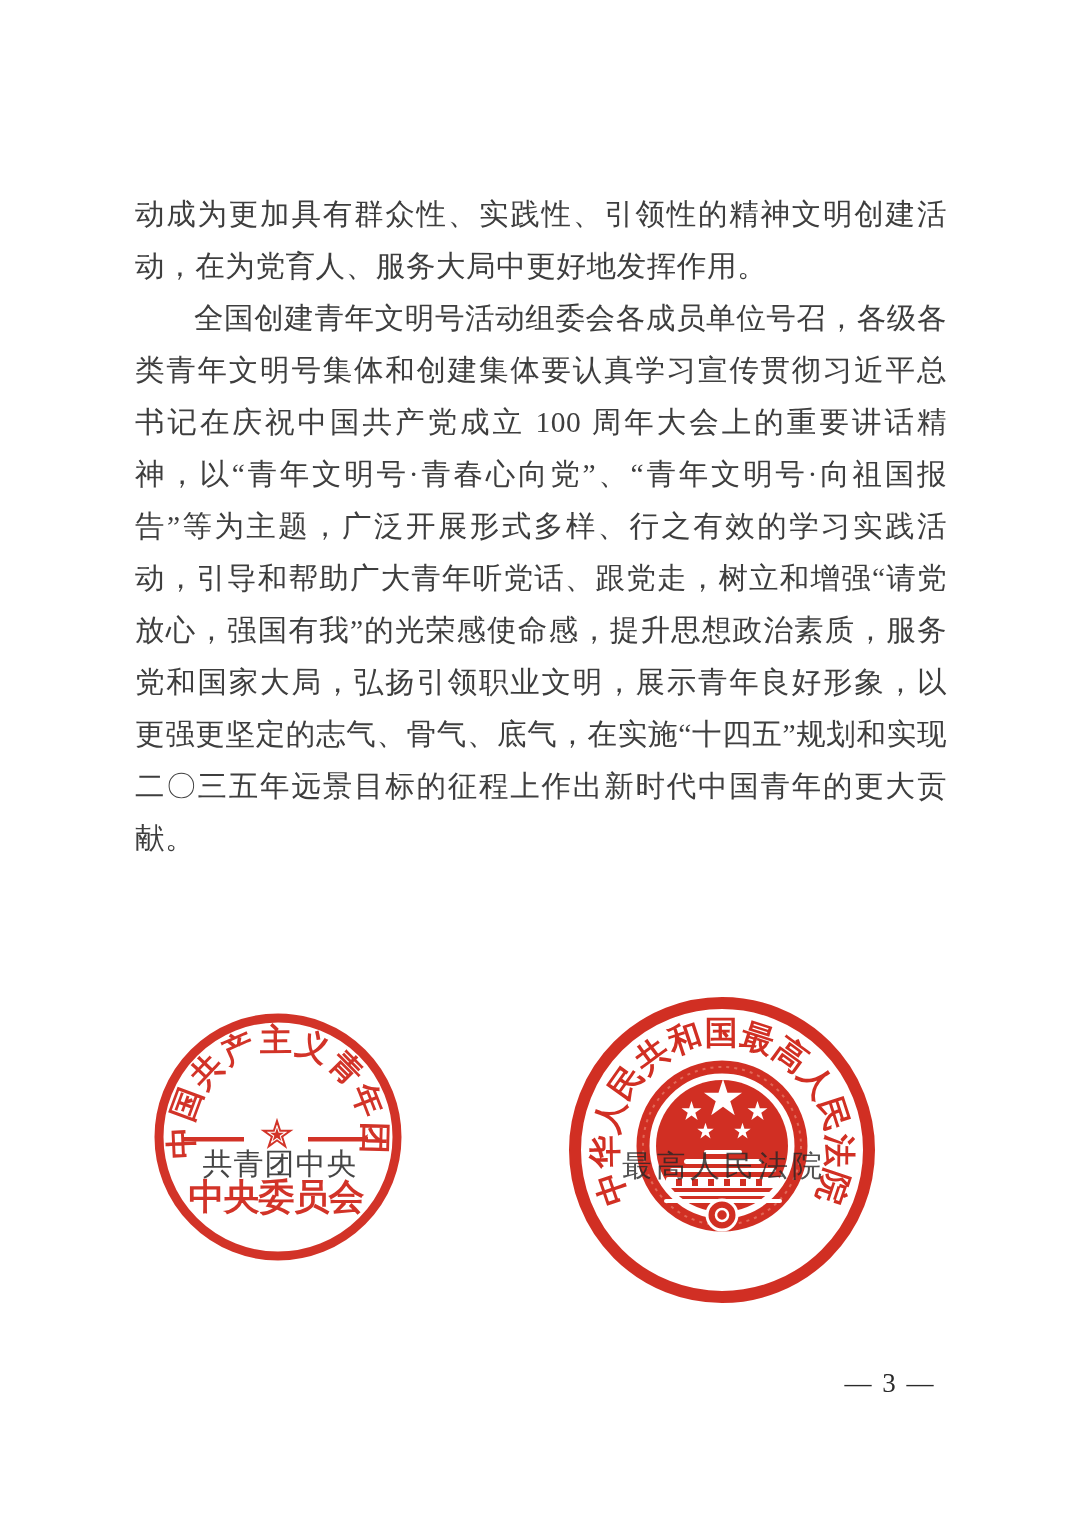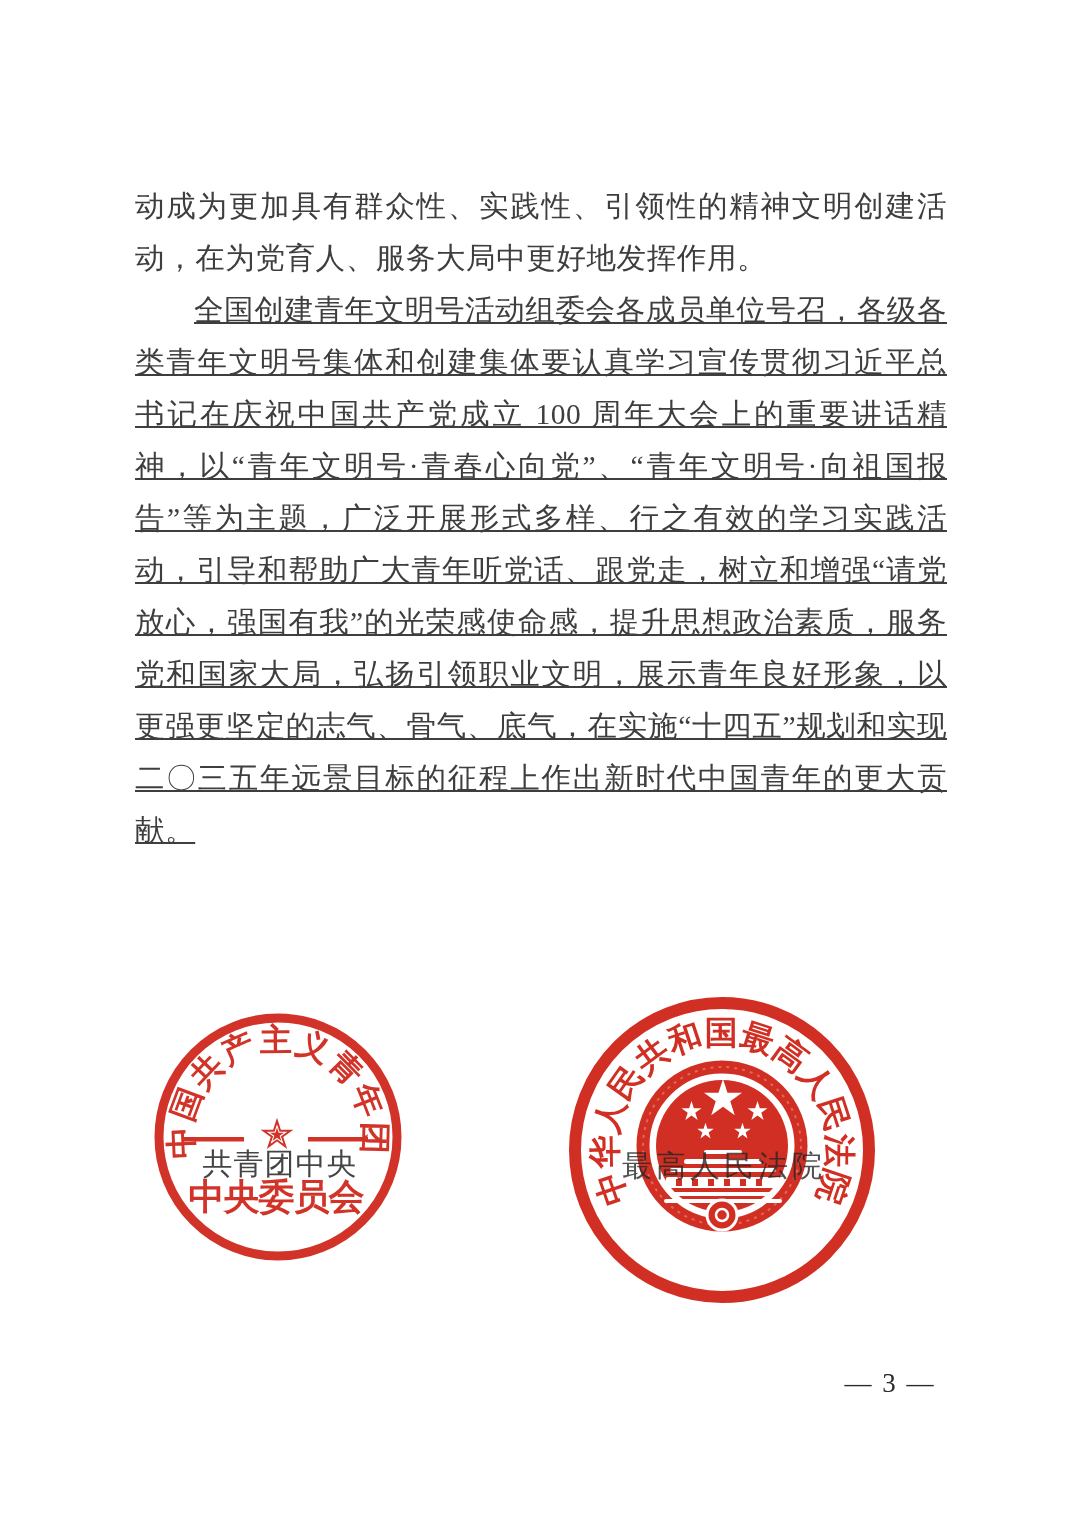--- a/index.html
+++ b/index.html
@@ -7,33 +7,33 @@
     position: relative;
     width: 1080px;
     height: 1526px;
     background: #ffffff;
     overflow: hidden;
     font-family: "Liberation Serif", "DejaVu Serif", serif;
   }
   .content {
     position: absolute;
     left: 135px;
-    top: 180px;
+    top: 188px;
     width: 812px;
   }
   .para {
     margin: 0;
     font-size: 29.5px;
     line-height: 52px;
     color: #3e3e3e;
     letter-spacing: 0.6px;
     text-align: justify;
     text-justify: inter-character;
   }
-  .para.indent { text-indent: 2em; text-decoration: underline; }
+  .para.indent { text-indent: 2em; }
   .attachment {
     margin: 0;
     margin-top: 52px;
     font-size: 29.5px;
     line-height: 52px;
     color: #3e3e3e;
     letter-spacing: 0.6px;
     text-indent: 2em;
   }
   .seal-layer {

